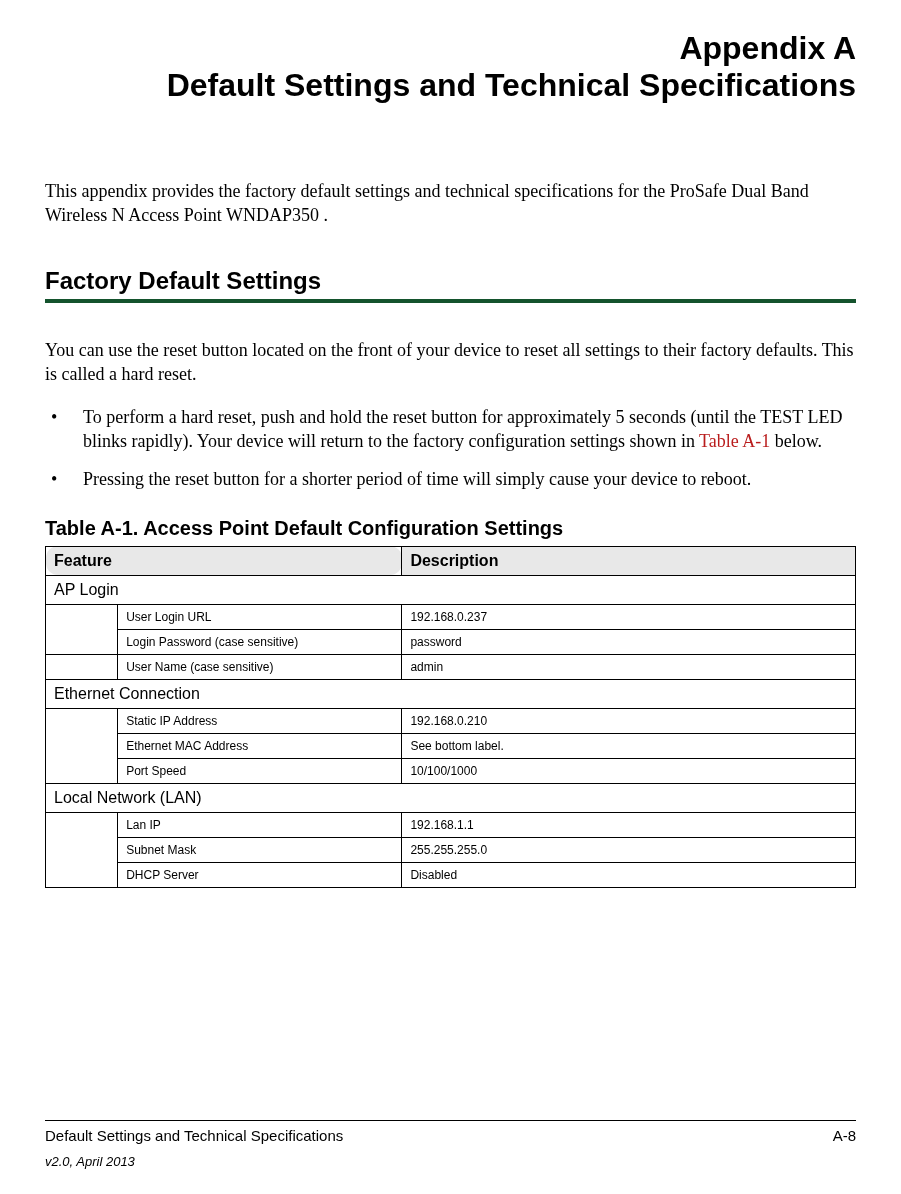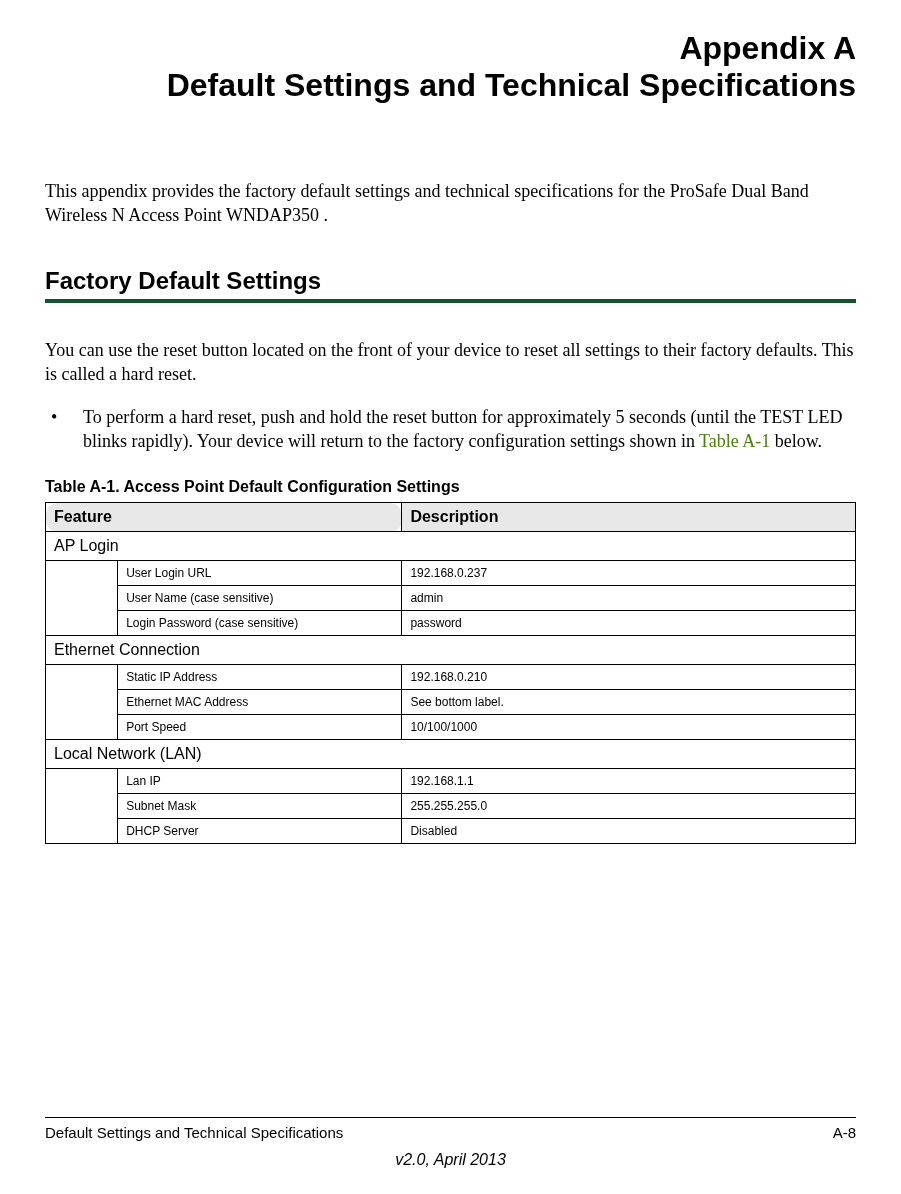--- a/index.html
+++ b/index.html
@@ -61,24 +61,24 @@
       padding-left: 38px;
       margin-bottom: 14px;
     }
     .bullet-list li::before {
       content: "•";
       position: absolute;
       left: 6px;
       top: 0;
     }
     .link {
-      color: #4d7c0f;
+      color: #b91c1c;
     }
     .table-caption {
-      font-size: 16px;
+      font-size: 20px;
       font-weight: bold;
       margin-bottom: 6px;
     }
     table {
       border-collapse: collapse;
       width: 100%;
     }
     th, td {
       border: 1px solid #000;
       padding: 5px 8px;
@@ -114,22 +114,22 @@
       right: 45px;
     }
     .footer-line {
       border-top: 1px solid #000;
       padding-top: 6px;
       display: flex;
       justify-content: space-between;
       font-size: 15px;
     }
     .footer-version {
-      text-align: center;
-      font-size: 16px;
+      text-align: left;
+      font-size: 13px;
       font-style: italic;
       margin-top: 10px;
     }
     .feature-col {
       width: 44%;
       border-radius: 12px;
     }
   </style>
 </head>
 <body>
@@ -142,20 +142,21 @@
 <p class="intro-text">This appendix provides the factory default settings and technical specifications for the ProSafe Dual Band Wireless N Access Point WNDAP350 .</p>
 
 <h2 class="section-heading">Factory Default Settings</h2>
 
 <p class="section-intro">You can use the reset button located on the front of your device to reset all settings to their factory defaults. This is called a hard reset.</p>
 
 <ul class="bullet-list">
   <li>
     <span>To perform a hard reset, push and hold the reset button for approximately 5 seconds (until the TEST LED blinks rapidly). Your device will return to the factory configuration settings shown in </span><span class="link">Table A-1</span><span> below.</span>
   </li>
+  <li>Pressing the reset button for a shorter period of time will simply cause your device to reboot.</li>
 </ul>
 
 <div class="table-caption">Table A-1.  Access Point Default Configuration Settings</div>
 
 <table>
   <thead>
     <tr>
       <th colspan="2" class="feature-col">Feature</th>
       <th>Description</th>
     </tr>
@@ -163,28 +164,28 @@
   <tbody>
     <tr class="section-row">
       <td colspan="3">AP Login</td>
     </tr>
     <tr>
       <td class="indent-cell-top"></td>
       <td>User Login URL</td>
       <td>192.168.0.237</td>
     </tr>
     <tr>
+      <td class="indent-cell-bottom"></td>
+      <td>Login Password (case sensitive)</td>
+      <td>password</td>
+    </tr>
+    <tr>
       <td class="indent-cell"></td>
       <td>User Name (case sensitive)</td>
       <td>admin</td>
-    </tr>
-    <tr>
-      <td class="indent-cell-bottom"></td>
-      <td>Login Password (case sensitive)</td>
-      <td>password</td>
     </tr>
 
     <tr class="section-row">
       <td colspan="3">Ethernet Connection</td>
     </tr>
     <tr>
       <td class="indent-cell-top"></td>
       <td>Static IP Address</td>
       <td>192.168.0.210</td>
     </tr>

